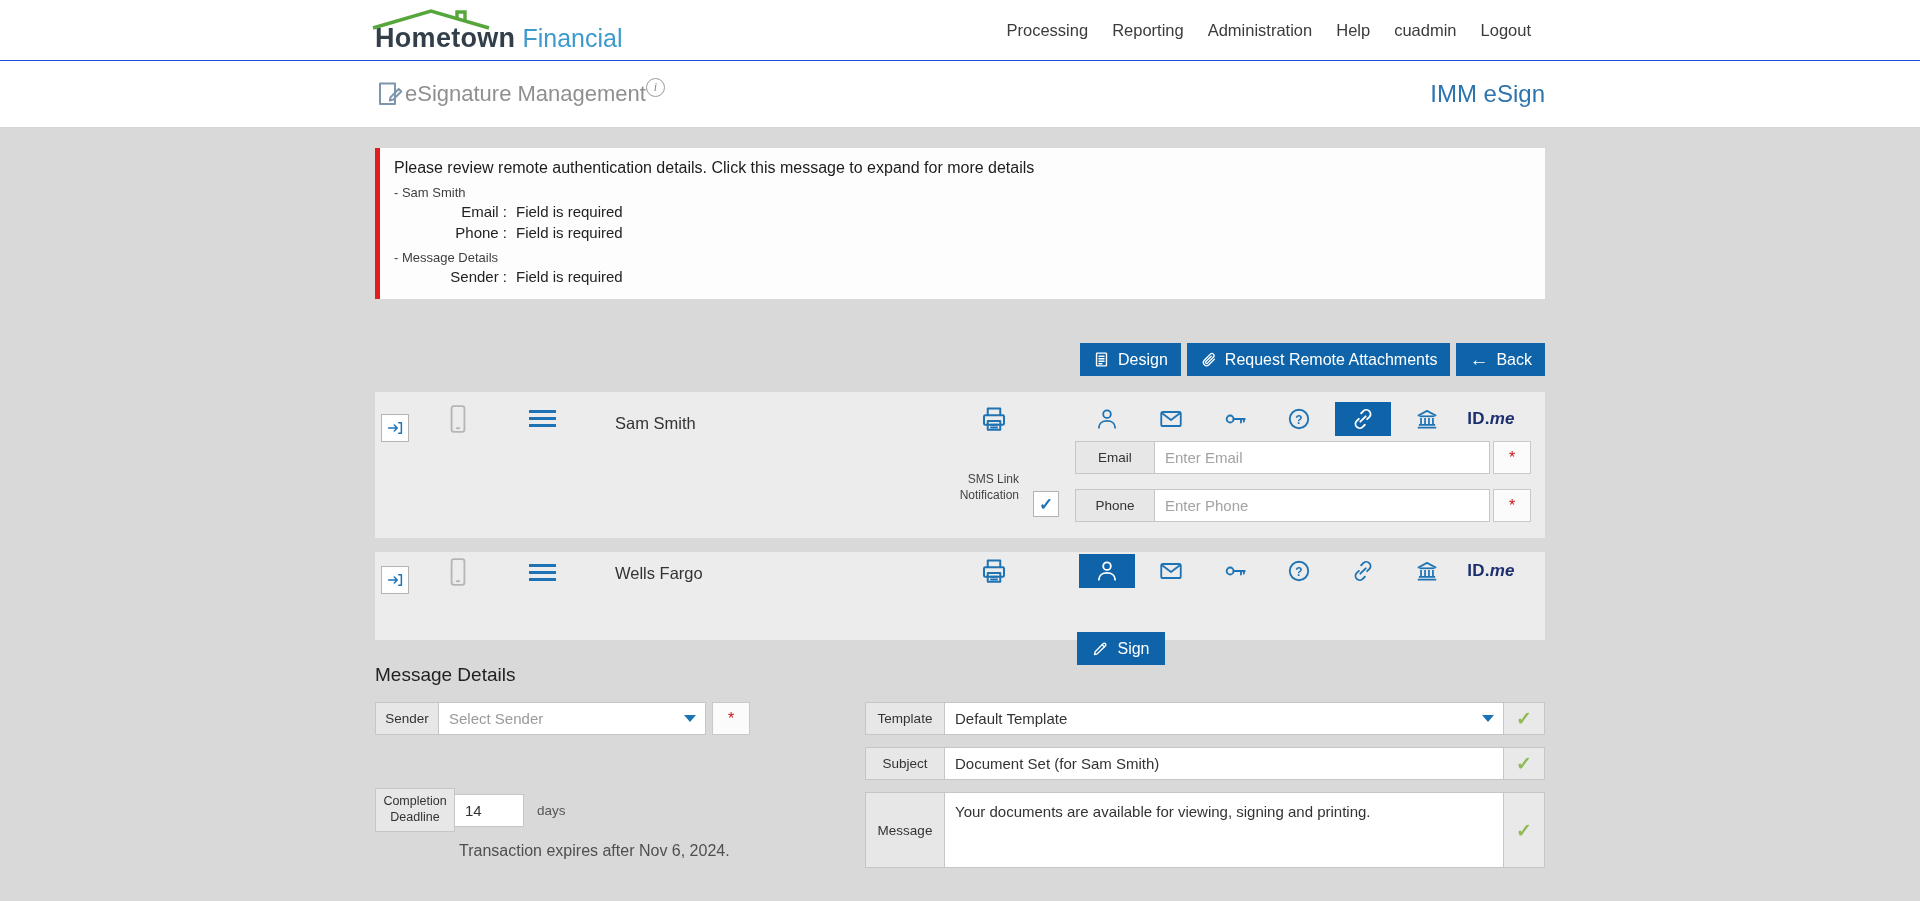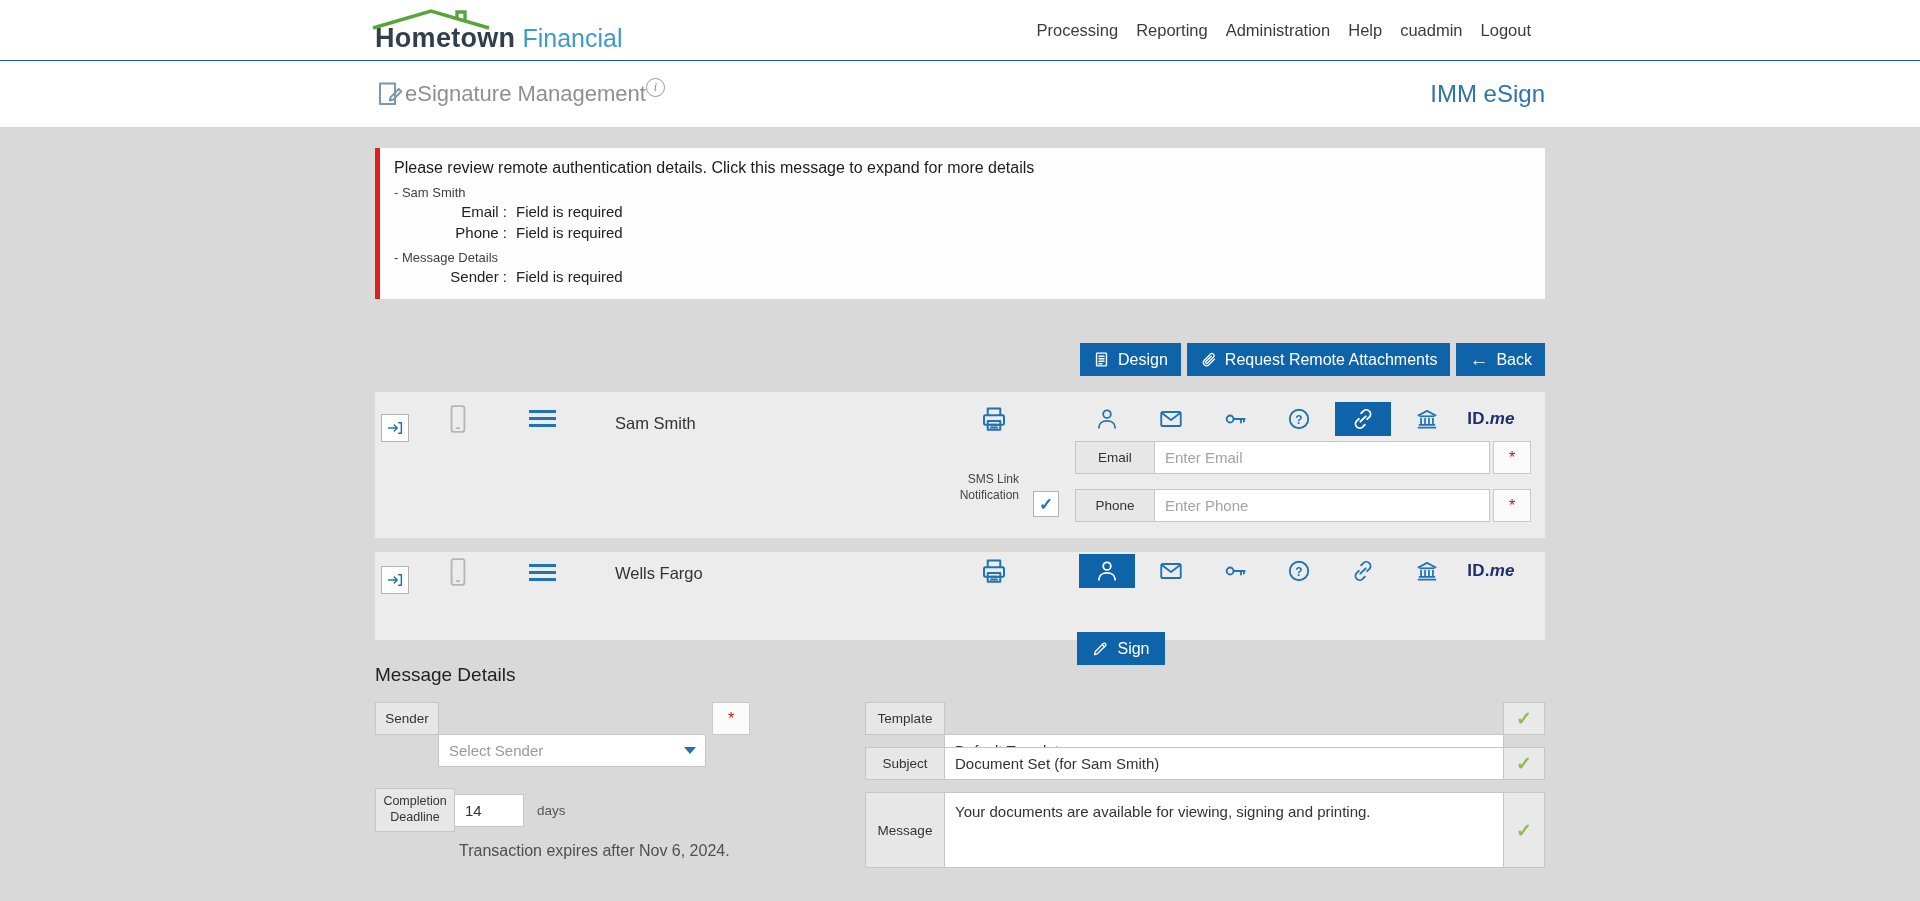--- a/index.html
+++ b/index.html
@@ -13,21 +13,21 @@
   .container { width: 1170px; margin: 0 auto; position: relative; }
   .abs { position: absolute; }
 
   
   .topbar { background: #ffffff; height: 61px; border-bottom: 1px solid #1d4ed8; }
   .topbar-inner { display: flex; align-items: center; justify-content: space-between; height: 100%; }
   .brand { position: relative; padding-top: 16px; display: flex; align-items: baseline; gap: 7px; text-decoration: none; cursor: pointer; }
   .brand-roof { position: absolute; top: 1px; left: -4px; }
   .brand-main { font-size: 27px; font-weight: bold; color: #323f4a; letter-spacing: .3px; }
   .brand-sub  { font-size: 25px; color: #3d9ace; }
-  .nav-items { list-style: none; display: flex; align-items: center; gap: 18px; margin-right: 14px; }
+  .nav-items { list-style: none; display: flex; align-items: center; gap: 24px; margin-right: 14px; }
   .nav-items li { font-size: 16.5px; color: #3b3b3b; cursor: pointer; white-space: nowrap; }
 
   
   .subbar { background: #ffffff; height: 67px; border-bottom: 1px solid #d6d6d6; }
   .subbar-inner { display: flex; align-items: center; justify-content: space-between; height: 100%; }
   .sub-left { display: flex; align-items: center; gap: 0; }
   .doc-icon { color: #7d96ad; display: flex; }
   .page-title { font-size: 22px; color: #8f8f8f; font-weight: 400; }
   .info-icon { width: 19px; height: 19px; border: 1px solid #9b9b9b; border-radius: 50%;
     color: #8a8a8a; font-size: 12px; font-style: italic; font-family: "Liberation Serif", serif;
@@ -84,21 +84,21 @@
   .check-panel { width: 42px; height: 33px; background: #e9e9e9; border: 1px solid #c6c6c6;
     margin-left: -1px; display: flex; align-items: center; justify-content: center;
     color: #8fba55; font-size: 19px; font-weight: bold; }
   .sms-label { font-size: 12px; color: #444; text-align: right; line-height: 1.3; }
   .cb { width: 26px; height: 26px; background: #fff; border: 1px solid #b3b3b3;
     display: flex; align-items: center; justify-content: center; color: #1e73b4;
     font-weight: bold; font-size: 17px; cursor: pointer; }
 
   .md-title { font-size: 19px; font-weight: 500; color: #222; margin: 24px 0 16px; }
   .fake-select { position: relative; background: #fff; border: 1px solid #c6c6c6; height: 33px;
-    display: flex; align-items: center; padding: 0 28px 0 10px; margin-left: -1px; cursor: pointer; margin-top: 32px; }
+    display: flex; align-items: center; padding: 0 28px 0 10px; margin-left: -1px; cursor: pointer; }
   .sel-text { font-size: 15px; color: #333; white-space: nowrap; overflow: hidden; }
   .sel-text.placeholder { color: #9a9a9a; }
   .caret { position: absolute; right: 9px; top: 12px; width: 0; height: 0;
     border-left: 6px solid transparent; border-right: 6px solid transparent;
     border-top: 7px solid #1e73b4; }
   .unit { font-size: 13.5px; color: #555; margin-left: 13px; align-self: center; }
   .note { font-size: 16px; color: #4f4f4f; }
   .form-area { position: relative; height: 212px; }
 </style>
 </head>

